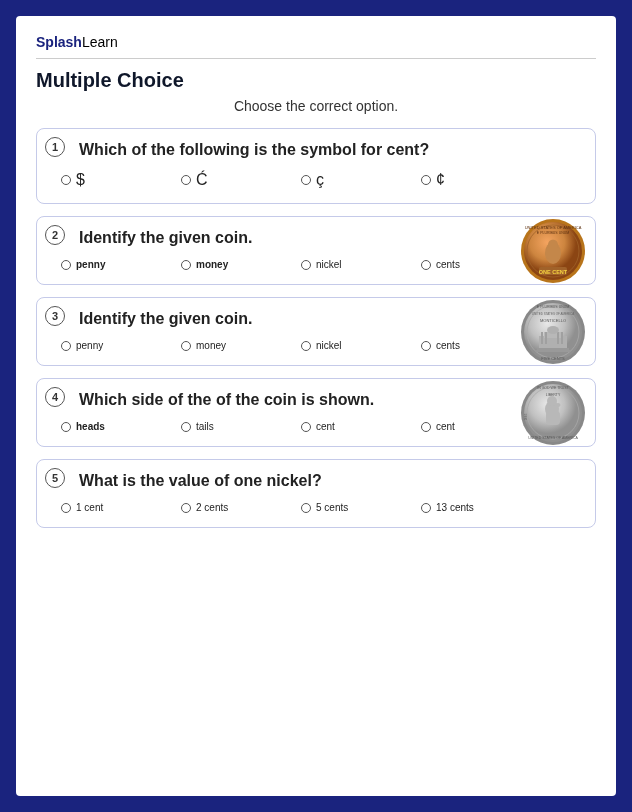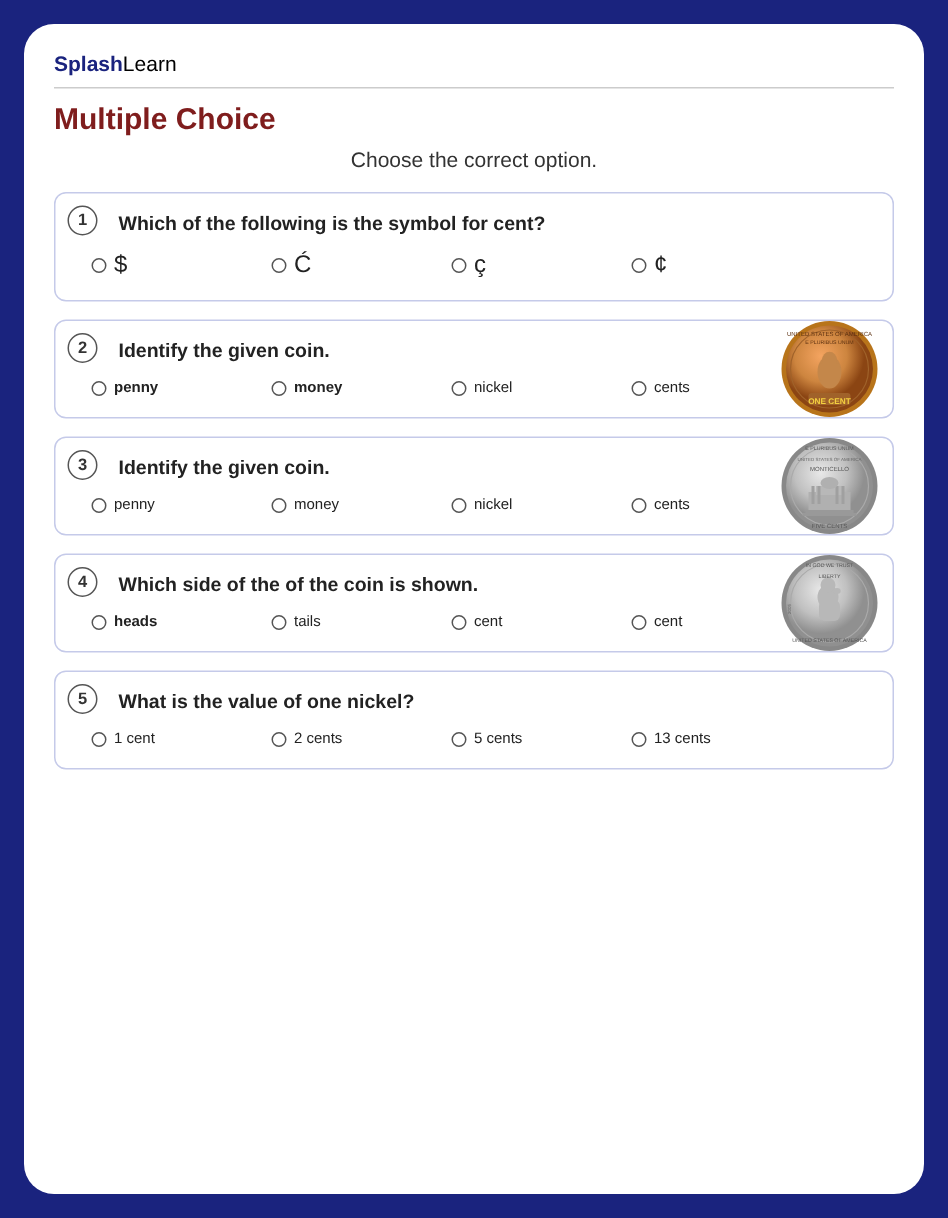--- a/index.html
+++ b/index.html
@@ -10,39 +10,39 @@
       font-family: 'Arial', sans-serif;
       display: flex;
       justify-content: center;
       align-items: flex-start;
     }
     .page {
       width: 600px;
       min-height: 780px;
       background: #fff;
       margin: 16px;
-      border-radius: 20px;
+      border-radius: 4px;
       padding: 18px 20px 4px 20px;
     }
     .logo {
       font-size: 14px;
       font-weight: bold;
       margin-bottom: 8px;
     }
     .logo span.splash { color: #1a237e; }
     .logo span.learn { color: #000; font-weight: normal; }
     .divider {
       border: none;
       border-top: 1px solid #ccc;
       margin-bottom: 10px;
     }
     .section-title {
       font-size: 20px;
       font-weight: bold;
-      color: #7f1d1d;
+      color: #0f172a;
       margin-bottom: 6px;
     }
     .instruction {
       font-size: 14px;
       color: #333;
       margin-bottom: 14px;
       text-align: center;
     }
     .question-card {
       border: 1.5px solid #c5cae9;
@@ -61,21 +61,21 @@
       border: 1.5px solid #555;
       border-radius: 50%;
       font-size: 11px;
       font-weight: bold;
       color: #333;
       display: flex;
       align-items: center;
       justify-content: center;
     }
     .question-text {
-      font-size: 13px;
+      font-size: 16px;
       font-weight: bold;
       color: #222;
       margin-left: 28px;
       margin-bottom: 12px;
       margin-top: 2px;
     }
     .options-row {
       display: flex;
       flex-direction: row;
       gap: 0;

